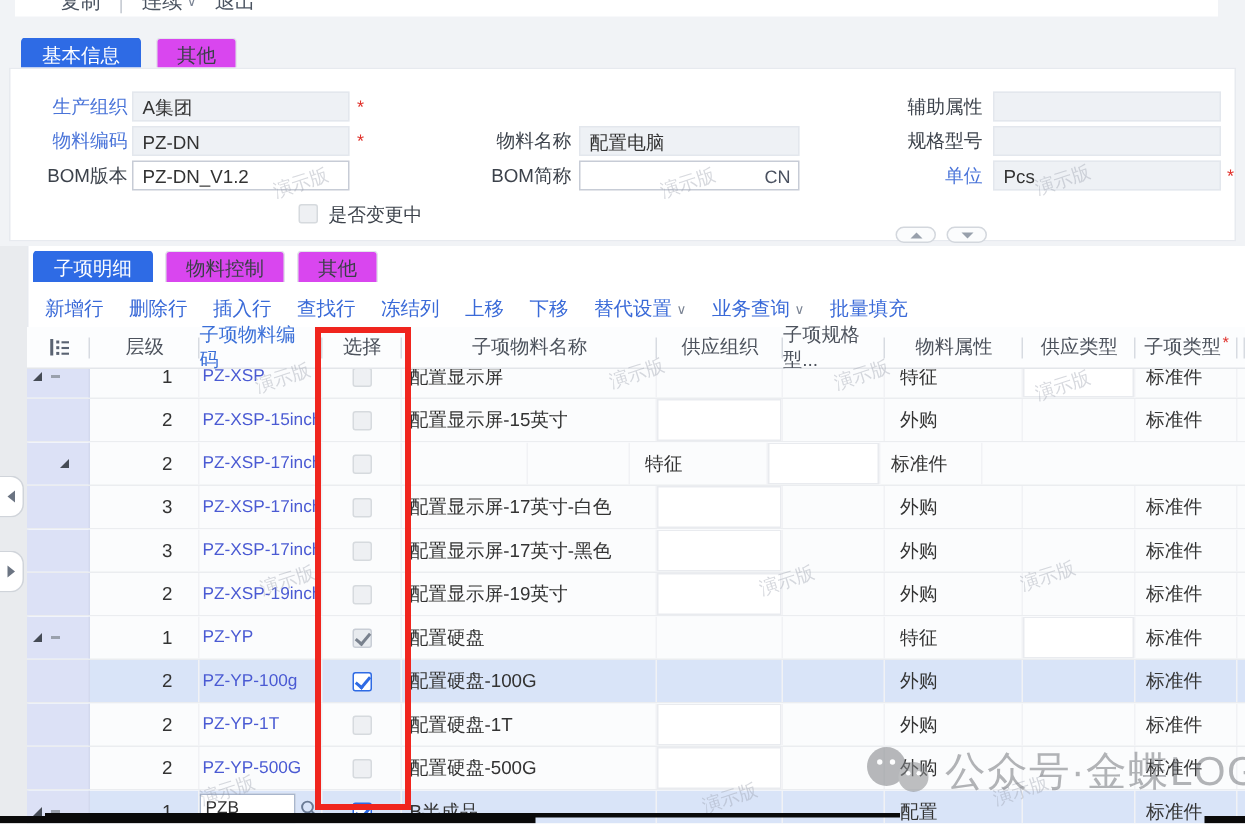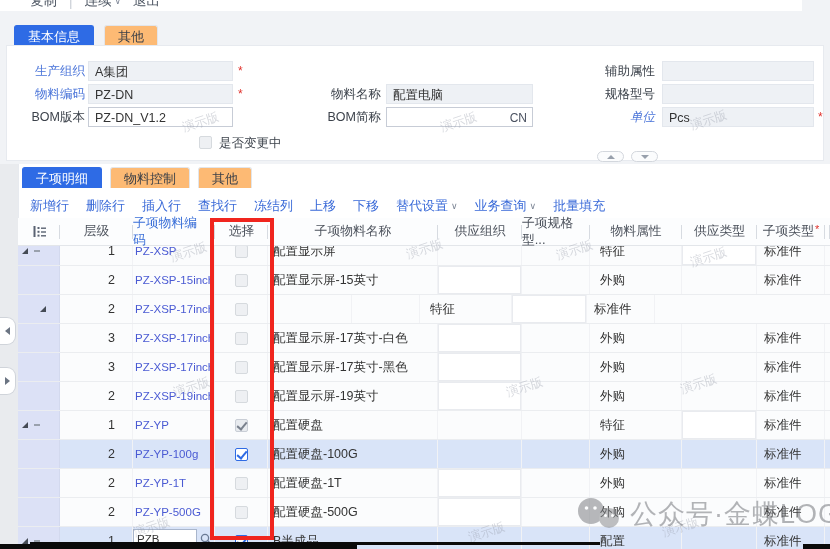--- a/index.html
+++ b/index.html
@@ -1,31 +1,31 @@
 <!DOCTYPE html>
 <html><head>
 <meta charset="utf-8">
 <style>
   html,body{margin:0;padding:0;}
   .stage{position:relative;width:830px;height:549px;background:#f1f3f6;overflow:hidden;
          font-family:"Liberation Sans",sans-serif;color:#333;}
   
-  .topbar{position:absolute;left:0;top:0;width:802px;height:11px;background:#fff;overflow:hidden;}
+  .topbar{position:absolute;left:10px;top:0;width:802px;height:11px;background:#fff;overflow:hidden;}
   .topbar-inner{position:absolute;left:30px;top:-8px;display:flex;align-items:center;gap:12px;
                 font-size:13.5px;color:#4a5360;}
   .topbar-sep{color:#c7ccd4;}
   .caret{font-size:9px;color:#7b8494;margin-left:3px;}
   
   .card-top-body{position:absolute;left:6px;top:45px;width:818px;height:116px;background:#fff;
                  border:1px solid #e7eaef;box-sizing:border-box;}
   .card-bottom{position:absolute;left:18px;top:164px;width:812px;height:385px;background:#fff;
                border-left:1px solid #e7eaef;box-sizing:border-box;}
   
   .tabrow{position:absolute;display:flex;gap:8px;height:21px;align-items:stretch;}
-  .tab{padding:0 13px;line-height:21px;font-size:13px;background:#fdba74;border:1px solid #e2e5ea;
+  .tab{padding:0 13px;line-height:21px;font-size:13px;background:#d946ef;border:1px solid #e2e5ea;
        border-bottom:none;color:#3a3f47;border-radius:3px 3px 0 0;cursor:default;}
   .tab.active{background:#2e6be5;color:#fff;border-color:#2e6be5;}
   
   .flabel{position:absolute;height:20px;line-height:20px;font-size:12.5px;color:#3c424b;text-align:right;}
   .flabel.blue{color:#4a74d9;}
   .ffield{position:absolute;height:20px;line-height:20px;font-size:12.5px;color:#333;
           box-sizing:border-box;padding:0 6px;}
   .ffield.disabled{background:#eef1f5;border:1px solid #e3e7ed;}
   .ffield.editable{background:#fff;border:1px solid #c7ccd6;}
   .req{position:absolute;color:#e0312b;font-size:12px;line-height:20px;}
@@ -131,21 +131,21 @@
   <div class="ffield disabled" style="left:386px;top:84px;width:147px;">配置电脑</div>
   <div class="flabel" style="left:580px;top:84px;width:75px;">规格型号</div>
   <div class="ffield disabled" style="left:662px;top:84px;width:152px;"></div>
 
   <div class="flabel" style="left:10px;top:107px;width:75px;">BOM版本</div>
   <div class="ffield editable" style="left:88px;top:107px;width:145px;">PZ-DN_V1.2</div>
   <div class="flabel" style="left:306px;top:107px;width:75px;">BOM简称</div>
   <div class="ffield editable" style="left:386px;top:107px;width:147px;">
     <span class="suffix">CN</span>
   </div>
-  <div class="flabel blue" style="left:580px;top:107px;width:75px;font-style:italic;">单位</div>
+  <div class="flabel blue" style="left:580px;top:107px;width:75px;">单位</div>
   <div class="ffield disabled" style="left:662px;top:107px;width:152px;">Pcs</div>
   <div class="req" style="left:818px;top:107px;">*</div>
 
   <div class="cbx" style="left:199px;top:136px;"></div>
   <div class="flabel" style="left:219px;top:133px;width:90px;text-align:left;">是否变更中</div>
 
   <div class="pill" style="left:597px;top:151px;">
       <span class="tri-up"></span>
     </div>
   <div class="pill" style="left:631px;top:151px;">

